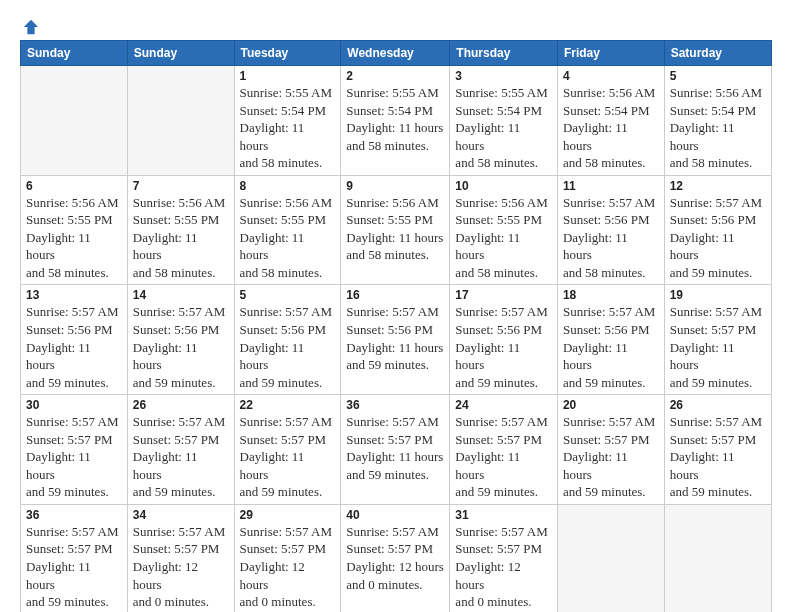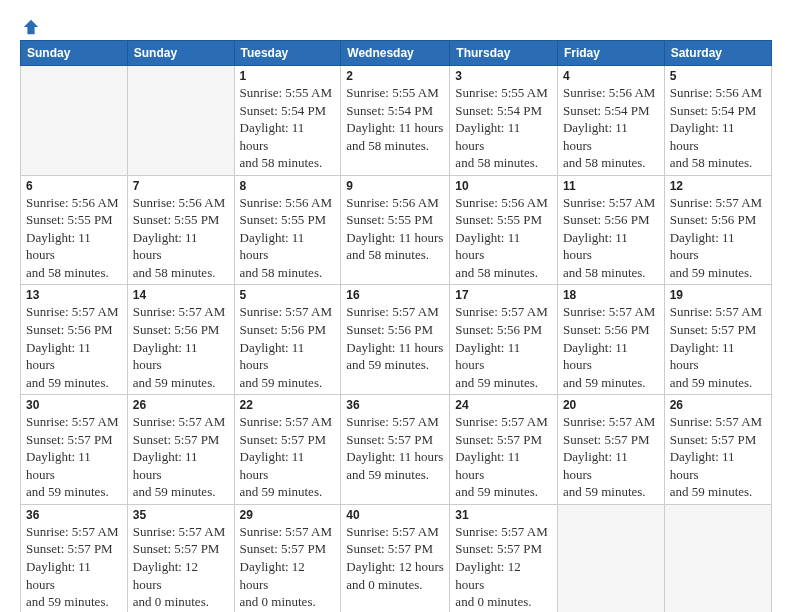--- a/index.html
+++ b/index.html
@@ -326,21 +326,21 @@
         </tr>
         <tr>
           <td>
             <span class="day-number">36</span>
             <div class="day-info" style="white-space: pre-line;">Sunrise: 5:57 AM
 Sunset: 5:57 PM
 Daylight: 11 hours
 and 59 minutes.</div>
           </td>
           <td>
-            <span class="day-number">35</span>
+            <span class="day-number">34</span>
             <div class="day-info" style="white-space: pre-line;">Sunrise: 5:57 AM
 Sunset: 5:57 PM
 Daylight: 12 hours
 and 0 minutes.</div>
           </td>
           <td>
             <span class="day-number">29</span>
             <div class="day-info" style="white-space: pre-line;">Sunrise: 5:57 AM
 Sunset: 5:57 PM
 Daylight: 12 hours

